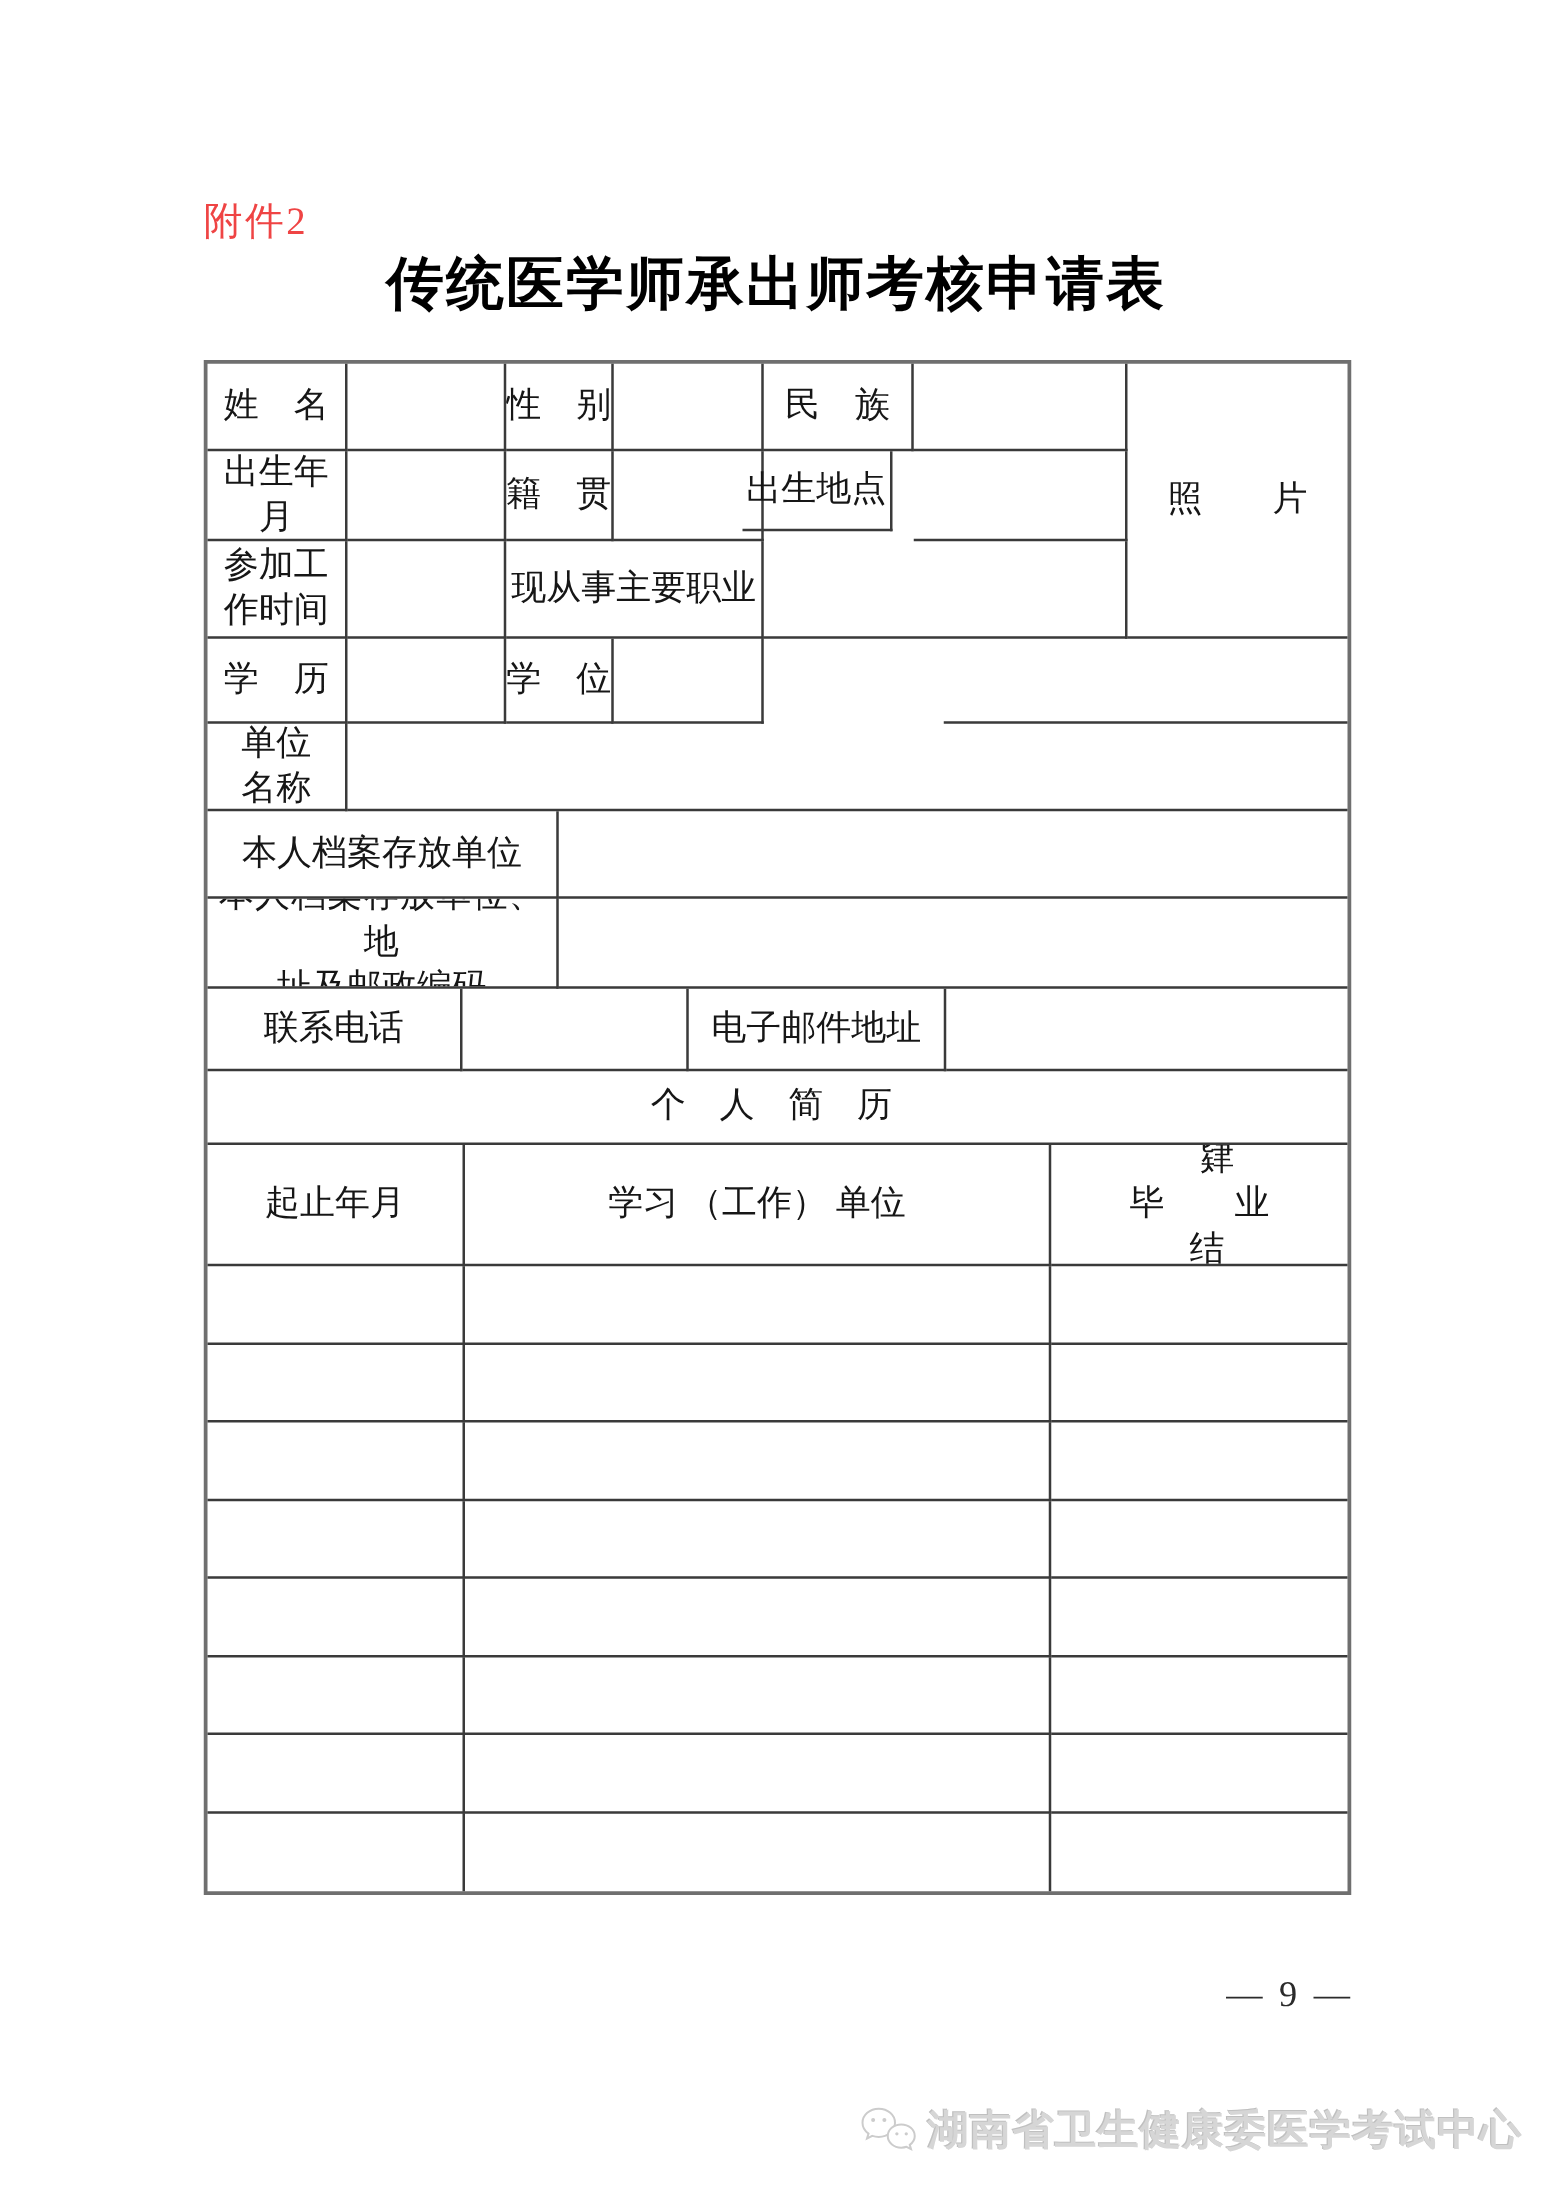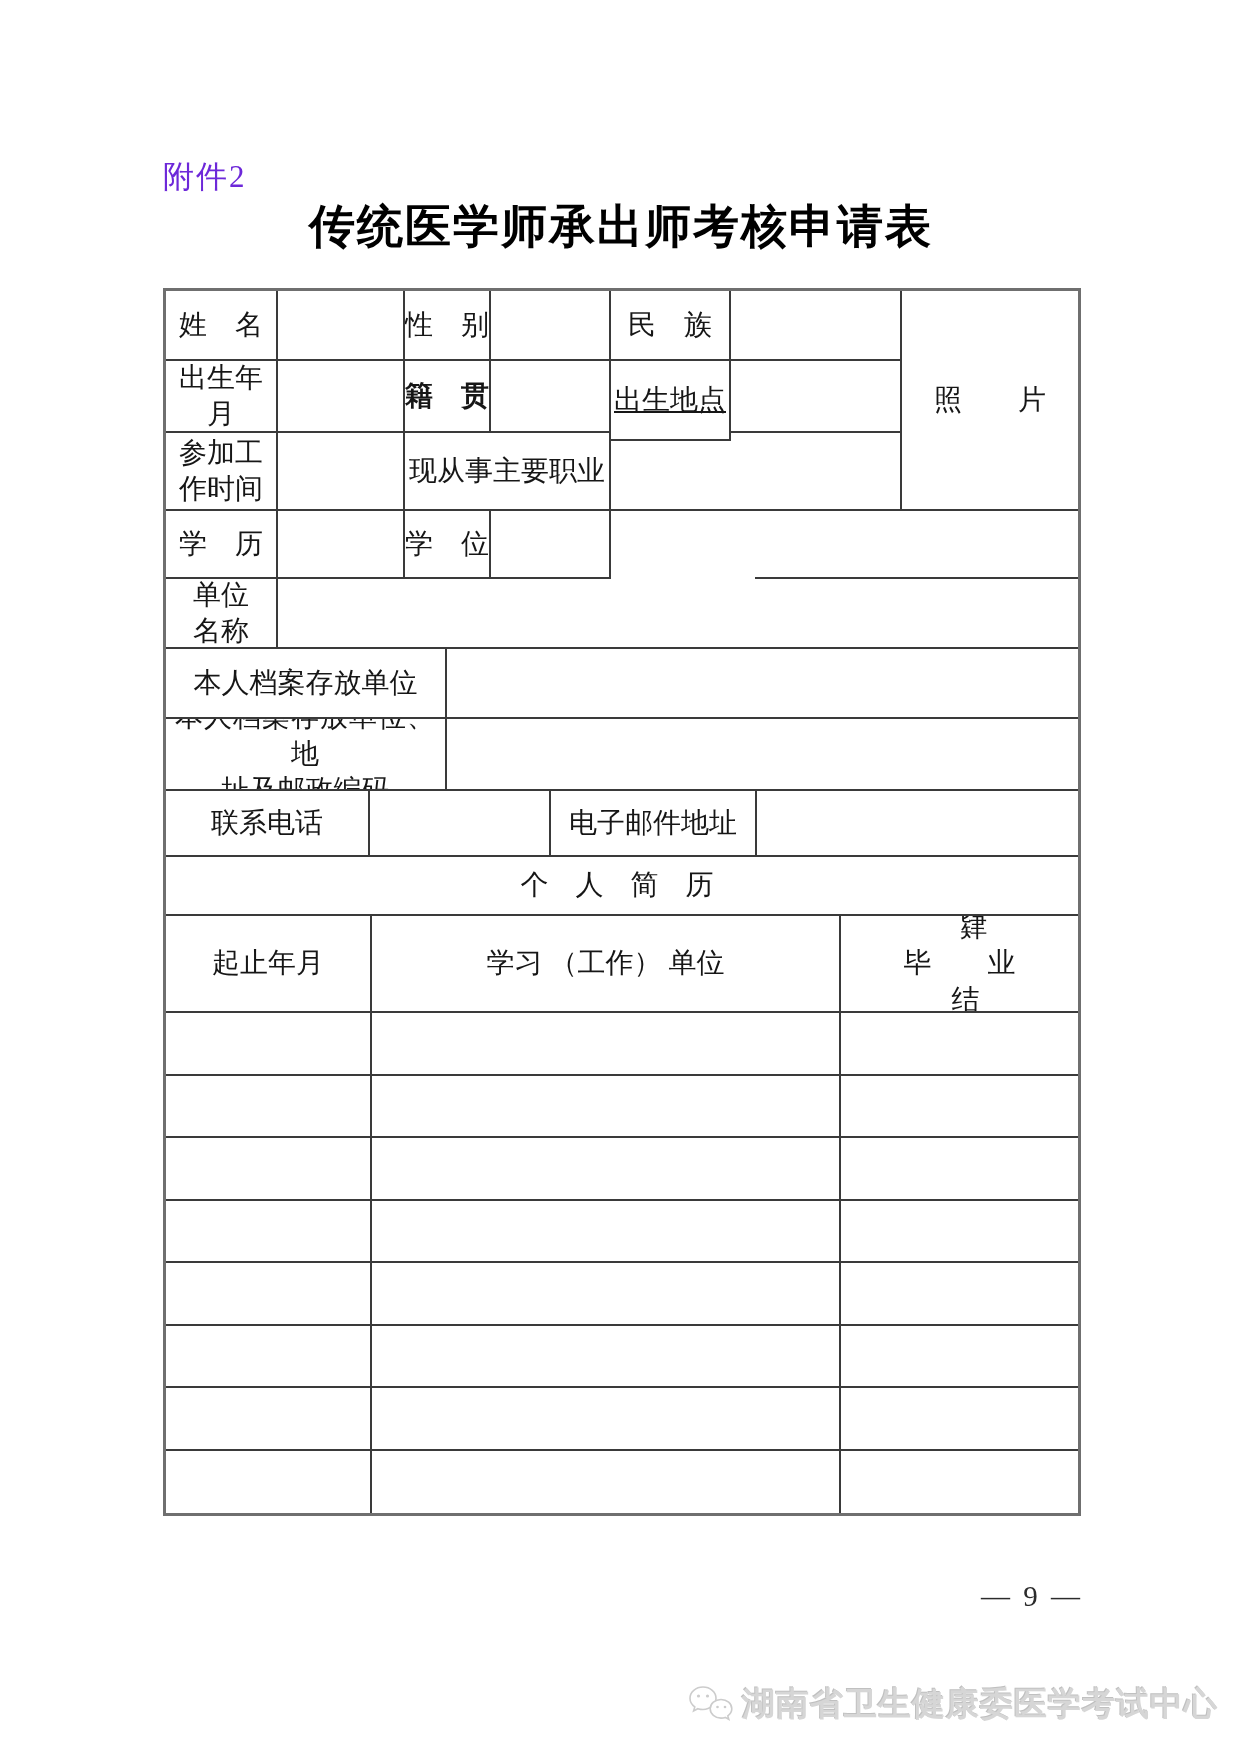--- a/index.html
+++ b/index.html
@@ -6,21 +6,21 @@
   #page{
     position:relative;
     width:1242px;height:1755px;
     background:#ffffff;
     font-family:"Liberation Serif","DejaVu Serif",serif;
     color:#1a1a1a;
     overflow:hidden;
   }
   .attachment{
     position:absolute;left:163px;top:156px;
-    font-size:31px;letter-spacing:2px;color:#6d28d9;
+    font-size:31px;letter-spacing:2px;color:#ef4444;
   }
   .doc-title{
     position:absolute;left:0;top:196px;width:1242px;
     text-align:center;font-size:46px;font-weight:bold;
     letter-spacing:2px;color:#000;
     font-family:"Liberation Serif","DejaVu Serif",serif;
   }
   #form-table{
     position:absolute;left:163px;top:288px;
     width:912px;height:1222px;
@@ -86,25 +86,25 @@
     <div class="cell" style="left:565px;top:0;width:171px;height:70px;"></div>
 
     <div class="cell noR" style="left:736px;top:0;width:176px;height:220px;">
         <span class="lbl">照　　片</span>
       </div>
 
     <div class="cell" style="left:0;top:70px;width:112px;height:72px;">
         <span class="lbl">出生年月</span>
       </div>
     <div class="cell" style="left:112px;top:70px;width:127px;height:72px;"></div>
-    <div class="cell" style="left:239px;top:70px;width:86px;height:72px;font-weight:bold;">
+    <div class="cell" style="left:239px;top:70px;width:86px;height:72px;">
         <span class="lbl">籍　贯</span>
       </div>
     <div class="cell" style="left:325px;top:70px;width:120px;height:72px;"></div>
-    <div class="cell" style="left:445px;top:70px;width:120px;height:80px;text-decoration:underline;">
+    <div class="cell" style="left:428px;top:70px;width:120px;height:64px;">
         <span class="lbl">出生地点</span>
       </div>
     <div class="cell" style="left:565px;top:70px;width:171px;height:72px;"></div>
 
     <div class="cell" style="left:0;top:142px;width:112px;height:78px;">
       <span class="lbl">参加工</span>
       <span class="lbl">作时间</span>
     </div>
     <div class="cell" style="left:112px;top:142px;width:127px;height:78px;"></div>
     <div class="cell" style="left:239px;top:142px;width:206px;height:78px;">

